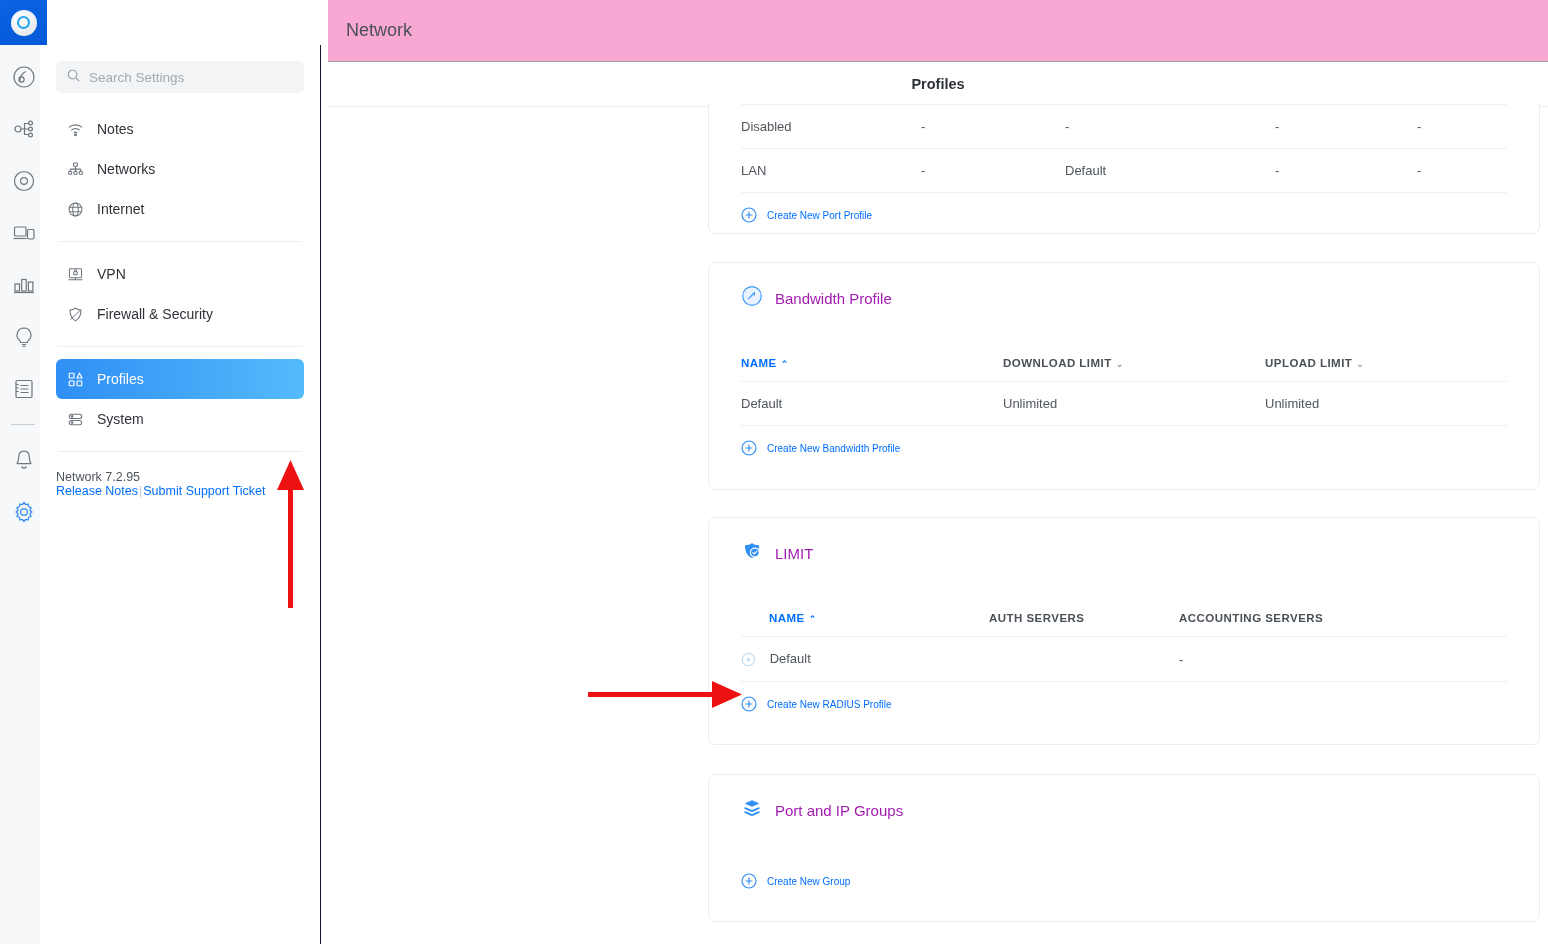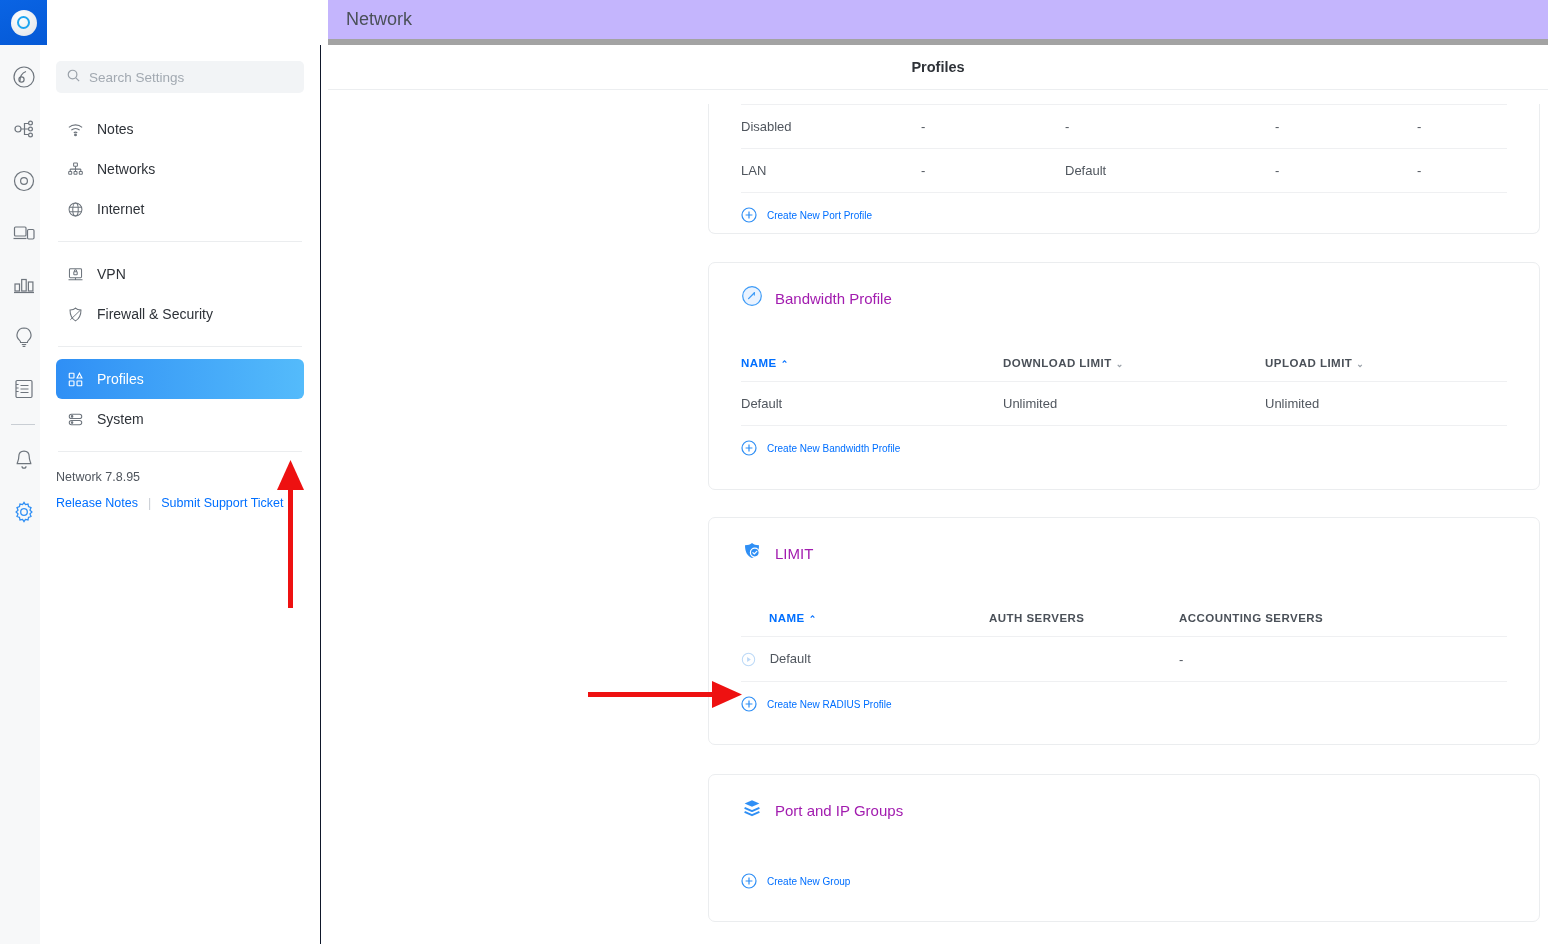--- a/index.html
+++ b/index.html
@@ -65,28 +65,28 @@
   }
   .nav-item .ic { width: 18px; display: flex; justify-content: center; }
   .nav-item.active {
     background: linear-gradient(90deg,#2f8ff5 0%, #54bbfb 100%);
     color: #ffffff;
   }
   .nav-divider { height: 1px; background: #ebedef; margin: 12px 2px; }
 
   .meta { padding: 0 16px; margin-top: 18px; }
   .meta-version { font-size: 12.5px; color: #50565e; }
-  .meta-links { margin-top: 12px; font-size: 12.5px; display: flex; align-items: center; gap: 10px; }
+  .meta-links { margin-top: 0; font-size: 12.5px; display: flex; align-items: center; gap: 1px; }
   .meta-links a { color: #006fff; text-decoration: none; cursor: pointer; }
   .meta-pipe { color: #c9ced4; }
 
   
   .main { position: absolute; left: 328px; top: 0; width: 1220px; height: 944px; background: #ffffff; }
   .topbar {
-    height: 45px; background: #c4b5fd; border-bottom: 6px solid #a3a3a3;
+    height: 62px; background: #f9a8d4; border-bottom: 1px solid #a3a3a3;
     display: flex; align-items: center; padding-left: 18px;
   }
   .topbar-title { font-size: 18px; color: #4a5058; font-weight: 400; }
   .page-head {
     height: 45px; background: #ffffff; border-bottom: 1px solid #eceef0;
     display: flex; align-items: center; justify-content: center;
   }
   .page-title { font-size: 14.5px; font-weight: bold; color: #2e3238; }
 
   .scroll { position: absolute; left: 0; top: 104px; width: 1220px; height: 853px; overflow: hidden; }
@@ -295,21 +295,21 @@
               <circle cx="5.4" cy="12.3" r=".8" fill="#6e757d"></circle>
           </svg>
         </span>
         <span>System</span>
       </div>
 
       <div class="nav-divider"></div>
     </div>
 
     <div class="meta">
-      <div class="meta-version">Network 7.8.95</div>
+      <div class="meta-version">Network 7.2.95</div>
       <div class="meta-links">
         <a>Release Notes</a>
         <span class="meta-pipe">|</span>
         <a>Submit Support Ticket</a>
       </div>
     </div>
   </div>
 
   <div class="main">
     <div class="topbar">

